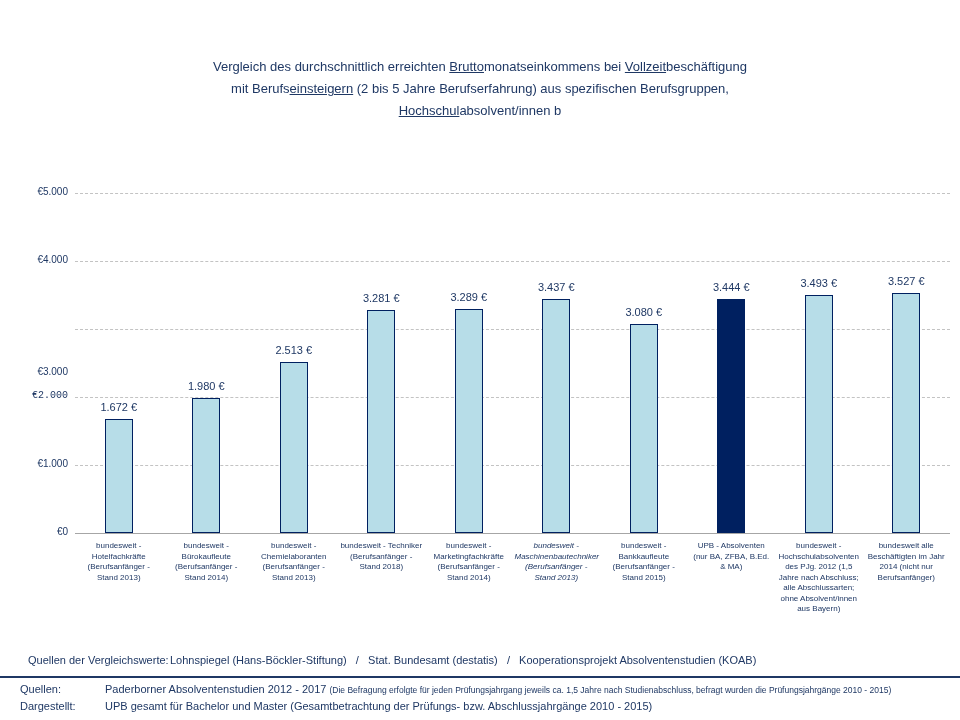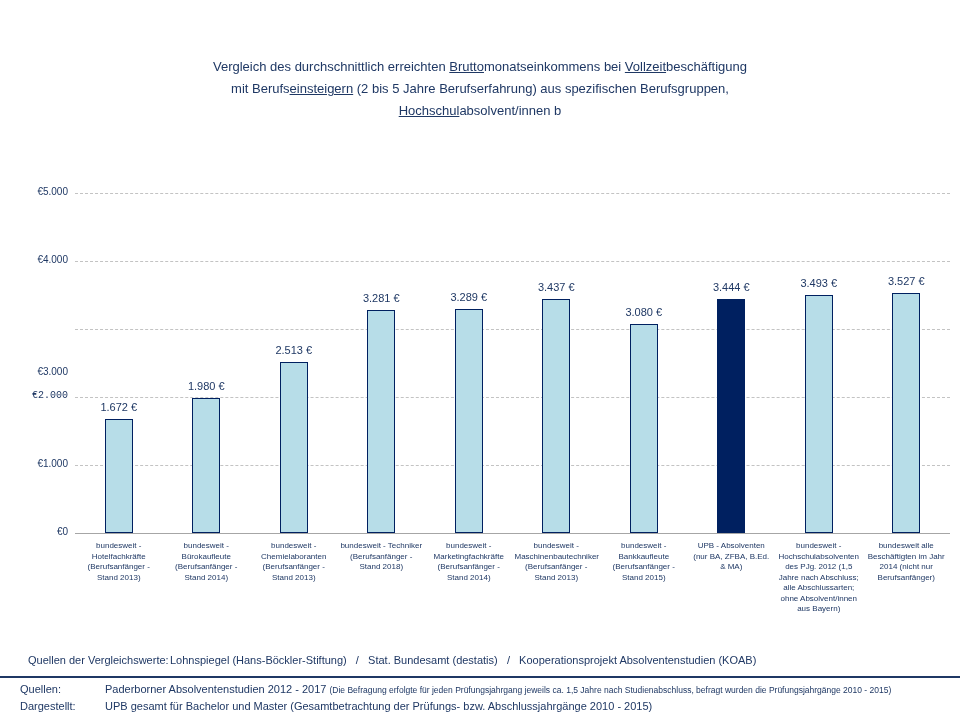--- a/index.html
+++ b/index.html
@@ -62,21 +62,21 @@
       <div class="val-label" style="left: 253.75px; top: 344.116px;">2.513 €</div>
       <div class="cat-label" style="left: 252px; top: 541px; width: 83.5px;">bundesweit - Chemielaboranten (Berufsanfänger - Stand 2013)</div>
       <div class="bar" style="left: 367.25px; top: 309.892px; width: 28px; height: 223.108px;"></div>
       <div class="val-label" style="left: 341.25px; top: 291.892px;">3.281 €</div>
       <div class="cat-label" style="left: 339.5px; top: 541px; width: 83.5px;">bundesweit - Techniker (Berufsanfänger - Stand 2018)</div>
       <div class="bar" style="left: 454.75px; top: 309.348px; width: 28px; height: 223.652px;"></div>
       <div class="val-label" style="left: 428.75px; top: 291.348px;">3.289 €</div>
       <div class="cat-label" style="left: 427px; top: 541px; width: 83.5px;">bundesweit - Marketingfachkräfte (Berufsanfänger - Stand 2014)</div>
       <div class="bar" style="left: 542.25px; top: 299.284px; width: 28px; height: 233.716px;"></div>
       <div class="val-label" style="left: 516.25px; top: 281.284px;">3.437 €</div>
-      <div class="cat-label" style="left: 514.5px; top: 541px; width: 83.5px;">bundesweit - Maschinenbautechniker (Berufsanfänger - Stand 2013)</div>
+      <div class="cat-label" style="left: 514.5px; top: 541px; width: 83.5px; font-style: italic;">bundesweit - Maschinenbautechniker (Berufsanfänger - Stand 2013)</div>
       <div class="bar" style="left: 629.75px; top: 323.56px; width: 28px; height: 209.44px;"></div>
       <div class="val-label" style="left: 603.75px; top: 305.56px;">3.080 €</div>
       <div class="cat-label" style="left: 602px; top: 541px; width: 83.5px;">bundesweit - Bankkaufleute (Berufsanfänger - Stand 2015)</div>
       <div class="bar hl" style="left: 717.25px; top: 298.808px; width: 28px; height: 234.192px;"></div>
       <div class="val-label" style="left: 691.25px; top: 280.808px;">3.444 €</div>
       <div class="cat-label" style="left: 689.5px; top: 541px; width: 83.5px;">UPB - Absolventen (nur BA, ZFBA, B.Ed. &amp; MA)</div>
       <div class="bar" style="left: 804.75px; top: 295.476px; width: 28px; height: 237.524px;"></div>
       <div class="val-label" style="left: 778.75px; top: 277.476px;">3.493 €</div>
       <div class="cat-label" style="left: 777px; top: 541px; width: 83.5px;">bundesweit - Hochschulabsolventen des PJg. 2012 (1,5 Jahre nach Abschluss; alle Abschlussarten; ohne Absolvent/innen aus Bayern)</div>
       <div class="bar" style="left: 892.25px; top: 293.164px; width: 28px; height: 239.836px;"></div>

